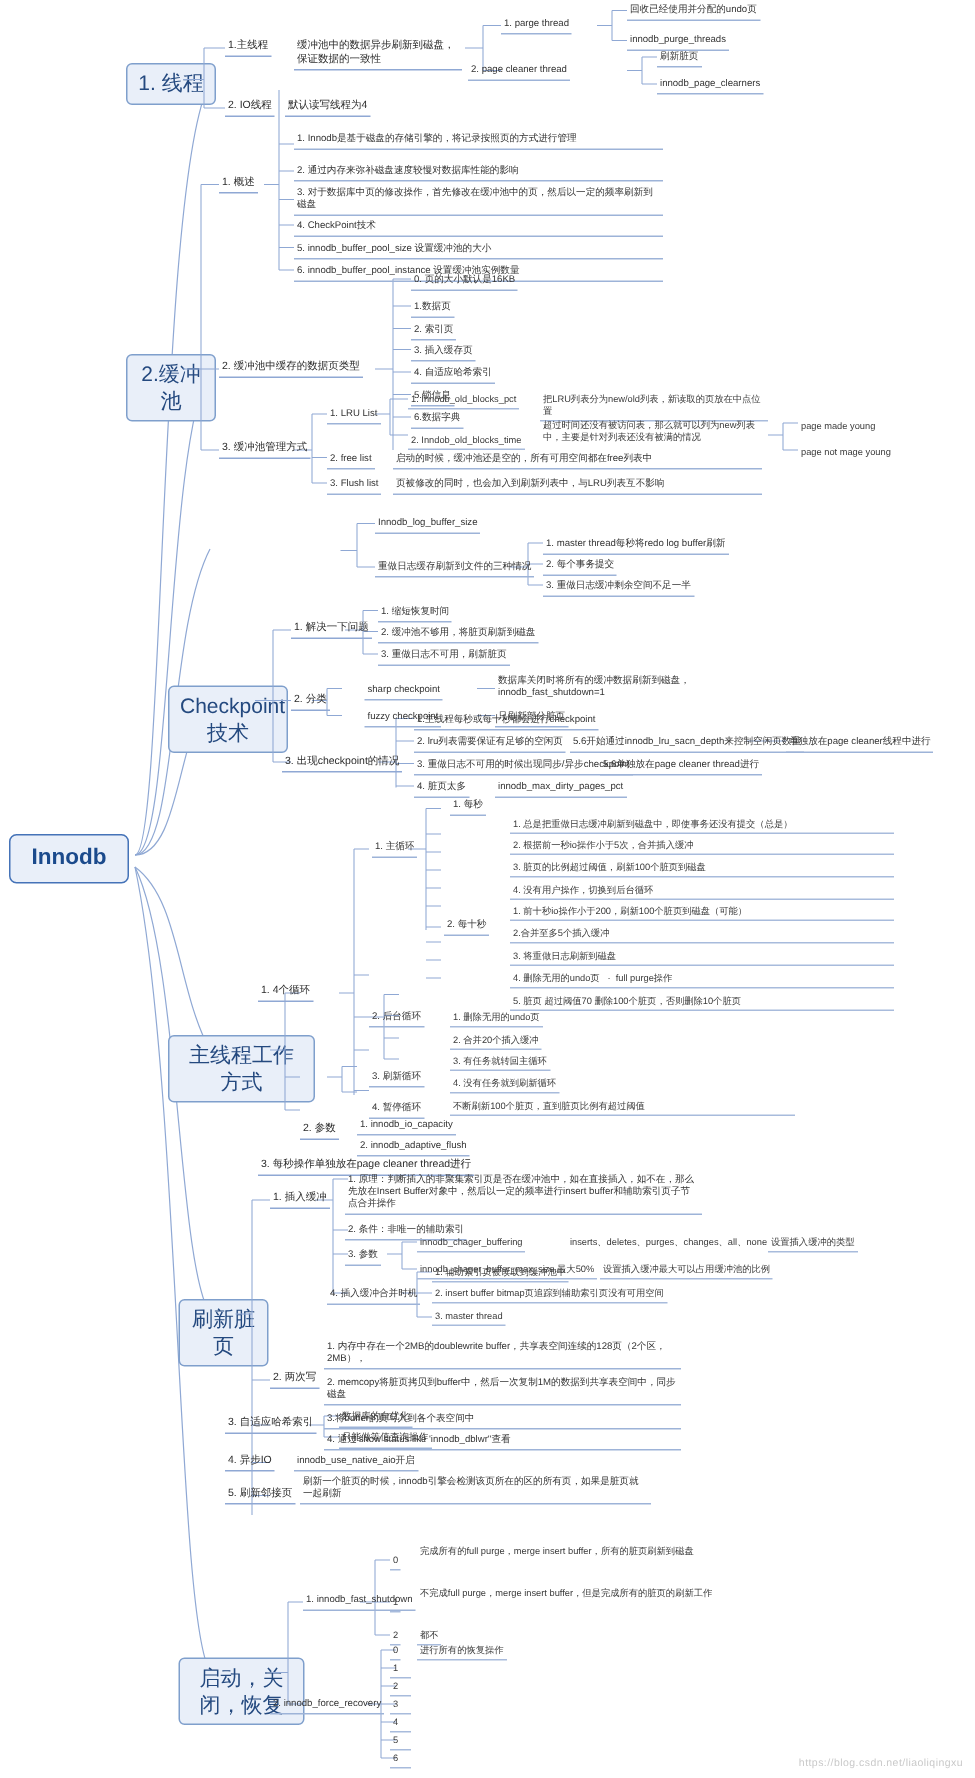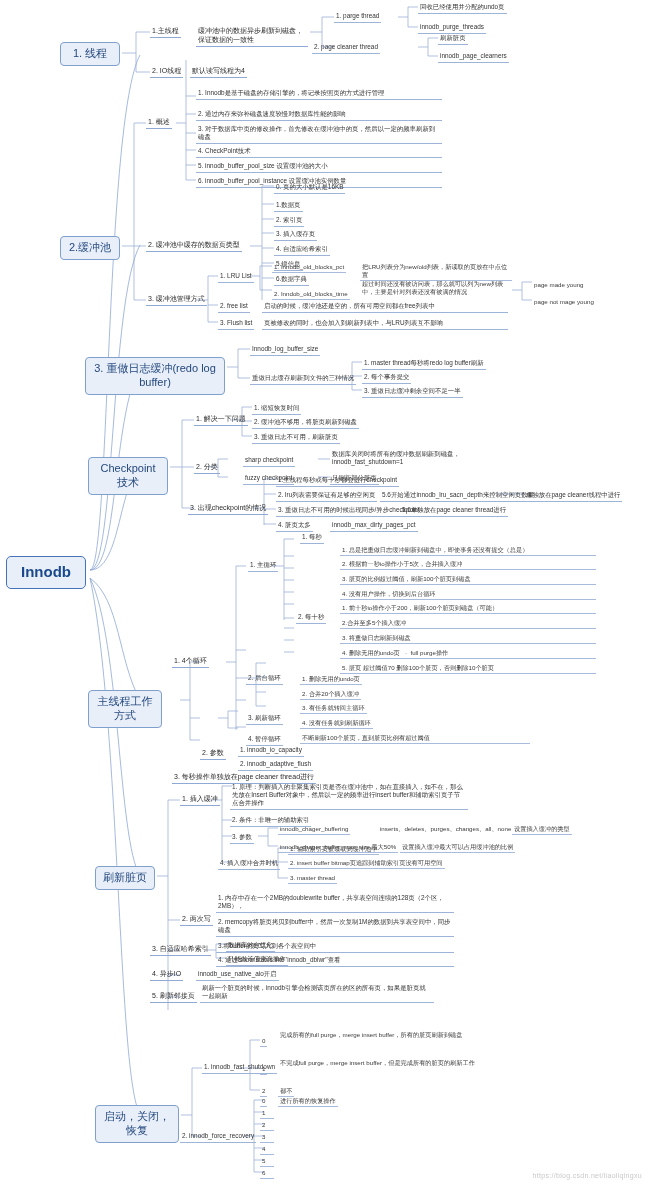--- a/index.html
+++ b/index.html
@@ -31,23 +31,24 @@
     font-size:15px;
     padding:6px 14px;
     text-align:center;
   }
   
   .lvl1 {
     background:#e9eff9;
     border:1px solid #7f9fcc;
     border-radius:4px;
     color:#24497f;
-    font-size:11px;
+    font-size:14px;
     padding:4px 7px;
     text-align:center;
+    margin-left:24px;
   }
   
   .lvl2 {
     font-size:7px;
     color:#2b2b2b;
     border-bottom:1px solid #8fa8d4;
     padding:1px 2px 1.5px 2px;
   }
   
   .lvl3 {
@@ -165,21 +166,20 @@
   <div class="node lvl4" style="left:272px; top:289px;">2. Inndob_old_blocks_time</div>
   <div class="node lvl4 noline" style="left:360px; top:279px; width:152px;">超过时间还没有被访问表，那么就可以列为new列表中，主要是针对列表还没有被满的情况</div>
   <div class="node lvl4 noline" style="left:532px; top:280px;">page made young</div>
   <div class="node lvl4 noline" style="left:532px; top:297px;">page not mage young</div>
 
   <div class="node lvl3" style="left:218px; top:301px;">2. free list</div>
   <div class="node lvl3" style="left:262px; top:301px; width:246px;">启动的时候，缓冲池还是空的，所有可用空间都在free列表中</div>
   <div class="node lvl3" style="left:218px; top:318px;">3. Flush list</div>
   <div class="node lvl3" style="left:262px; top:318px; width:246px;">页被修改的同时，也会加入到刷新列表中，与LRU列表互不影响</div>
 
-  <div class="node lvl1" style="left:85px; top:357px; width:140px;">3. 重做日志缓冲(redo log buffer)</div>
 
   <svg class="links" viewBox="0 0 650 1185">
     <g fill="none" stroke="#8fa8d4" stroke-width="0.7">
       <path d="M227,367 L238,367 M238,349 L238,378 M238,349 L250,349 M238,378 L250,378"></path>
       <path d="M340,378 L352,378 M352,362 L352,390 M352,362 L362,362 M352,376 L362,376 M352,390 L362,390"></path>
     </g>
   </svg>
 
   <div class="node lvl3" style="left:250px; top:344px;">Innodb_log_buffer_size</div>
   <div class="node lvl3" style="left:250px; top:373px;">重做日志缓存刷新到文件的三种情况</div>
@@ -214,21 +214,21 @@
   <div class="node lvl2" style="left:188px; top:503px;">3. 出现checkpoint的情况</div>
   <div class="node lvl3" style="left:276px; top:475px;">1.主线程每秒或每十秒都会进行checkpoint</div>
   <div class="node lvl3" style="left:276px; top:490px;">2. lru列表需要保证有足够的空闲页</div>
   <div class="node lvl3" style="left:380px; top:490px;">5.6开始通过innodb_lru_sacn_depth来控制空闲页数量</div>
   <div class="node lvl3" style="left:524px; top:490px;">单独放在page cleaner线程中进行</div>
   <div class="node lvl3" style="left:276px; top:505px;">3. 重做日志不可用的时候出现同步/异步checkpoint</div>
   <div class="node lvl3" style="left:400px; top:505px;">5.6单独放在page cleaner thread进行</div>
   <div class="node lvl3" style="left:276px; top:520px;">4. 脏页太多</div>
   <div class="node lvl3" style="left:330px; top:520px;">innodb_max_dirty_pages_pct</div>
 
-  <div class="node lvl1" style="left:88px; top:690px; width:74px;">主线程工作方式</div>
+  <div class="node lvl1" style="left:88px; top:690px; width:98px;">主线程工作方式</div>
 
   <svg class="links" viewBox="0 0 650 1185">
     <g fill="none" stroke="#8fa8d4" stroke-width="0.7">
       <path d="M180,700 L190,700 M190,662 L190,740 M190,662 L200,662 M190,718 L200,718 M190,740 L200,740"></path>
       <path d="M226,662 L236,662 M236,566 L236,730 M236,566 L246,566 M236,650 L246,650 M236,678 L246,678 M236,700 L246,700 M236,727 L246,727"></path>
       <path d="M272,566 L284,566 M284,539 L284,620 M284,539 L294,539 M284,618 L294,618"></path>
       <path d="M284,556 L294,556 M284,568 L294,568 M284,580 L294,580 M284,592 L294,592"></path>
       <path d="M284,604 L294,604 M284,628 L294,628 M284,640 L294,640 M284,652 L294,652"></path>
       <path d="M246,678 L256,678 M256,663 L256,706 M256,663 L266,663 M256,677 L266,677 M256,692 L266,692 M256,706 L266,706"></path>
       <path d="M218,718 L228,718 M228,711 L228,728 M228,711 L238,711 M228,728 L238,728"></path>

